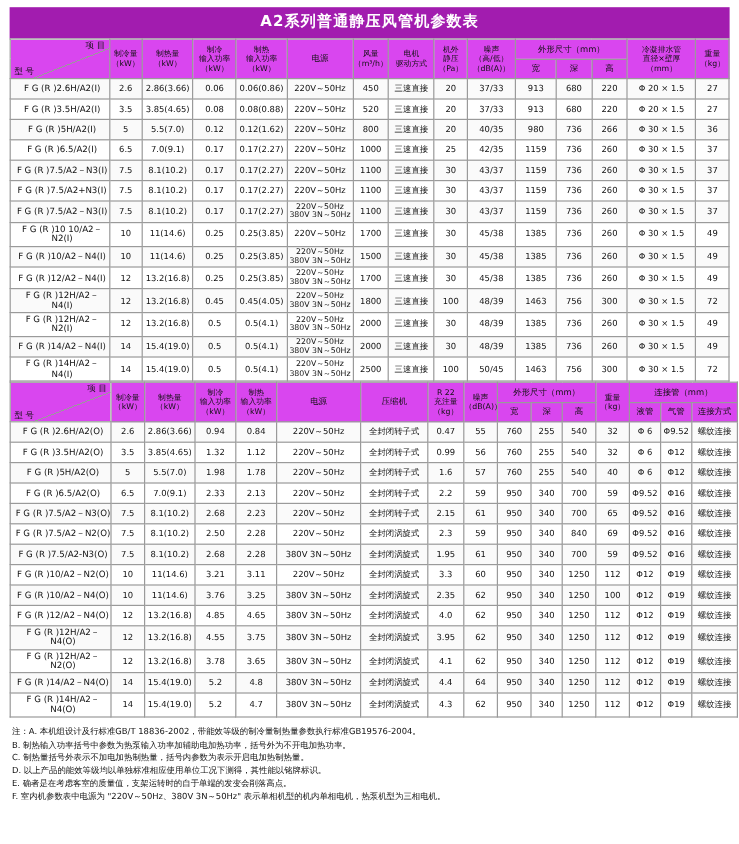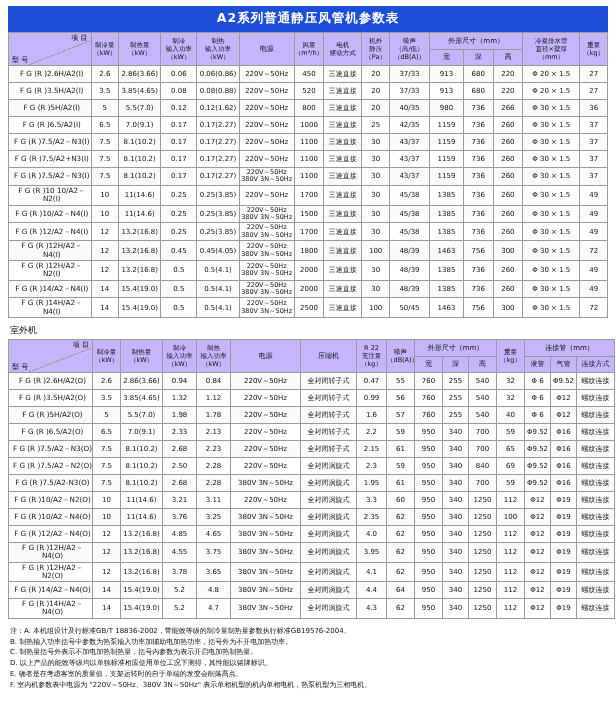--- a/index.html
+++ b/index.html
@@ -1,23 +1,23 @@
 <!DOCTYPE html>
 <html><head>
 <meta charset="utf-8">
 <style>
   html,body{margin:0;padding:0;background:#ffffff;}
   body{width:616px;height:703px;font-family:"DejaVu Sans","Liberation Sans",sans-serif;color:#111;}
   .page{width:616px;height:703px;position:relative;overflow:hidden;}
-  .title-bar{margin:6px 8px 0 8px;background:#1d4ed8;color:#fff;text-align:center;font-size:12.5px;font-weight:bold;letter-spacing:1px;padding:4px 0 5px 0;}
+  .title-bar{margin:6px 8px 0 8px;background:#a21caf;color:#fff;text-align:center;font-size:12.5px;font-weight:bold;letter-spacing:1px;padding:4px 0 5px 0;}
   .section-label{font-size:9px;color:#111;margin:6px 0 2px 10px;font-weight:normal;}
   table{border-collapse:collapse;table-layout:fixed;}
   .tbl{margin:0 8px;width:600px;font-size:7px;}
   .tbl th,.tbl td{border:0.5px solid #9a9a9a;text-align:center;vertical-align:middle;padding:1px 0;line-height:1.15;}
-  .tbl thead th{background:#c4b5fd;font-weight:normal;font-size:7px;}
+  .tbl thead th{background:#d946ef;font-weight:normal;font-size:7px;}
   .tbl tbody td{background:#fff;height:14px;}
   .tbl tbody tr:nth-child(odd) td{background:#fafafa;}
   .model-col{text-align:left;padding-left:4px !important;font-size:7.2px;}
   .hdr-slash{position:relative;}
   .hdr-slash .sl{position:absolute;left:0;top:0;width:100%;height:100%;overflow:hidden;}
   .hdr-slash .sl:after{content:"";position:absolute;left:-6px;top:-6px;width:150%;height:150%;
      background:linear-gradient(to bottom right,transparent calc(50% - 0.4px),#9a9a9a calc(50% - 0.4px),#9a9a9a calc(50% + 0.4px),transparent calc(50% + 0.4px));}
   .hdr-slash .t1{position:absolute;right:3px;top:1px;}
   .hdr-slash .t2{position:absolute;left:3px;bottom:1px;text-align:center;}
   .notes{margin:7px 10px 0 10px;font-size:7px;line-height:1.55;color:#111;}
@@ -312,21 +312,20 @@
           <td>50/45</td>
           <td>1463</td>
           <td>756</td>
           <td>300</td>
           <td>Φ 30 × 1.5</td>
           <td>72</td>
         </tr>
       </tbody>
   </table>
 
-  <div class="section-label">室外机</div>
 
   <table class="tbl">
     <colgroup>
       <col style="width:84px">
         <col style="width:28px">
         <col style="width:42px">
         <col style="width:34px">
         <col style="width:34px">
       <col style="width:70px">
         <col style="width:56px">

